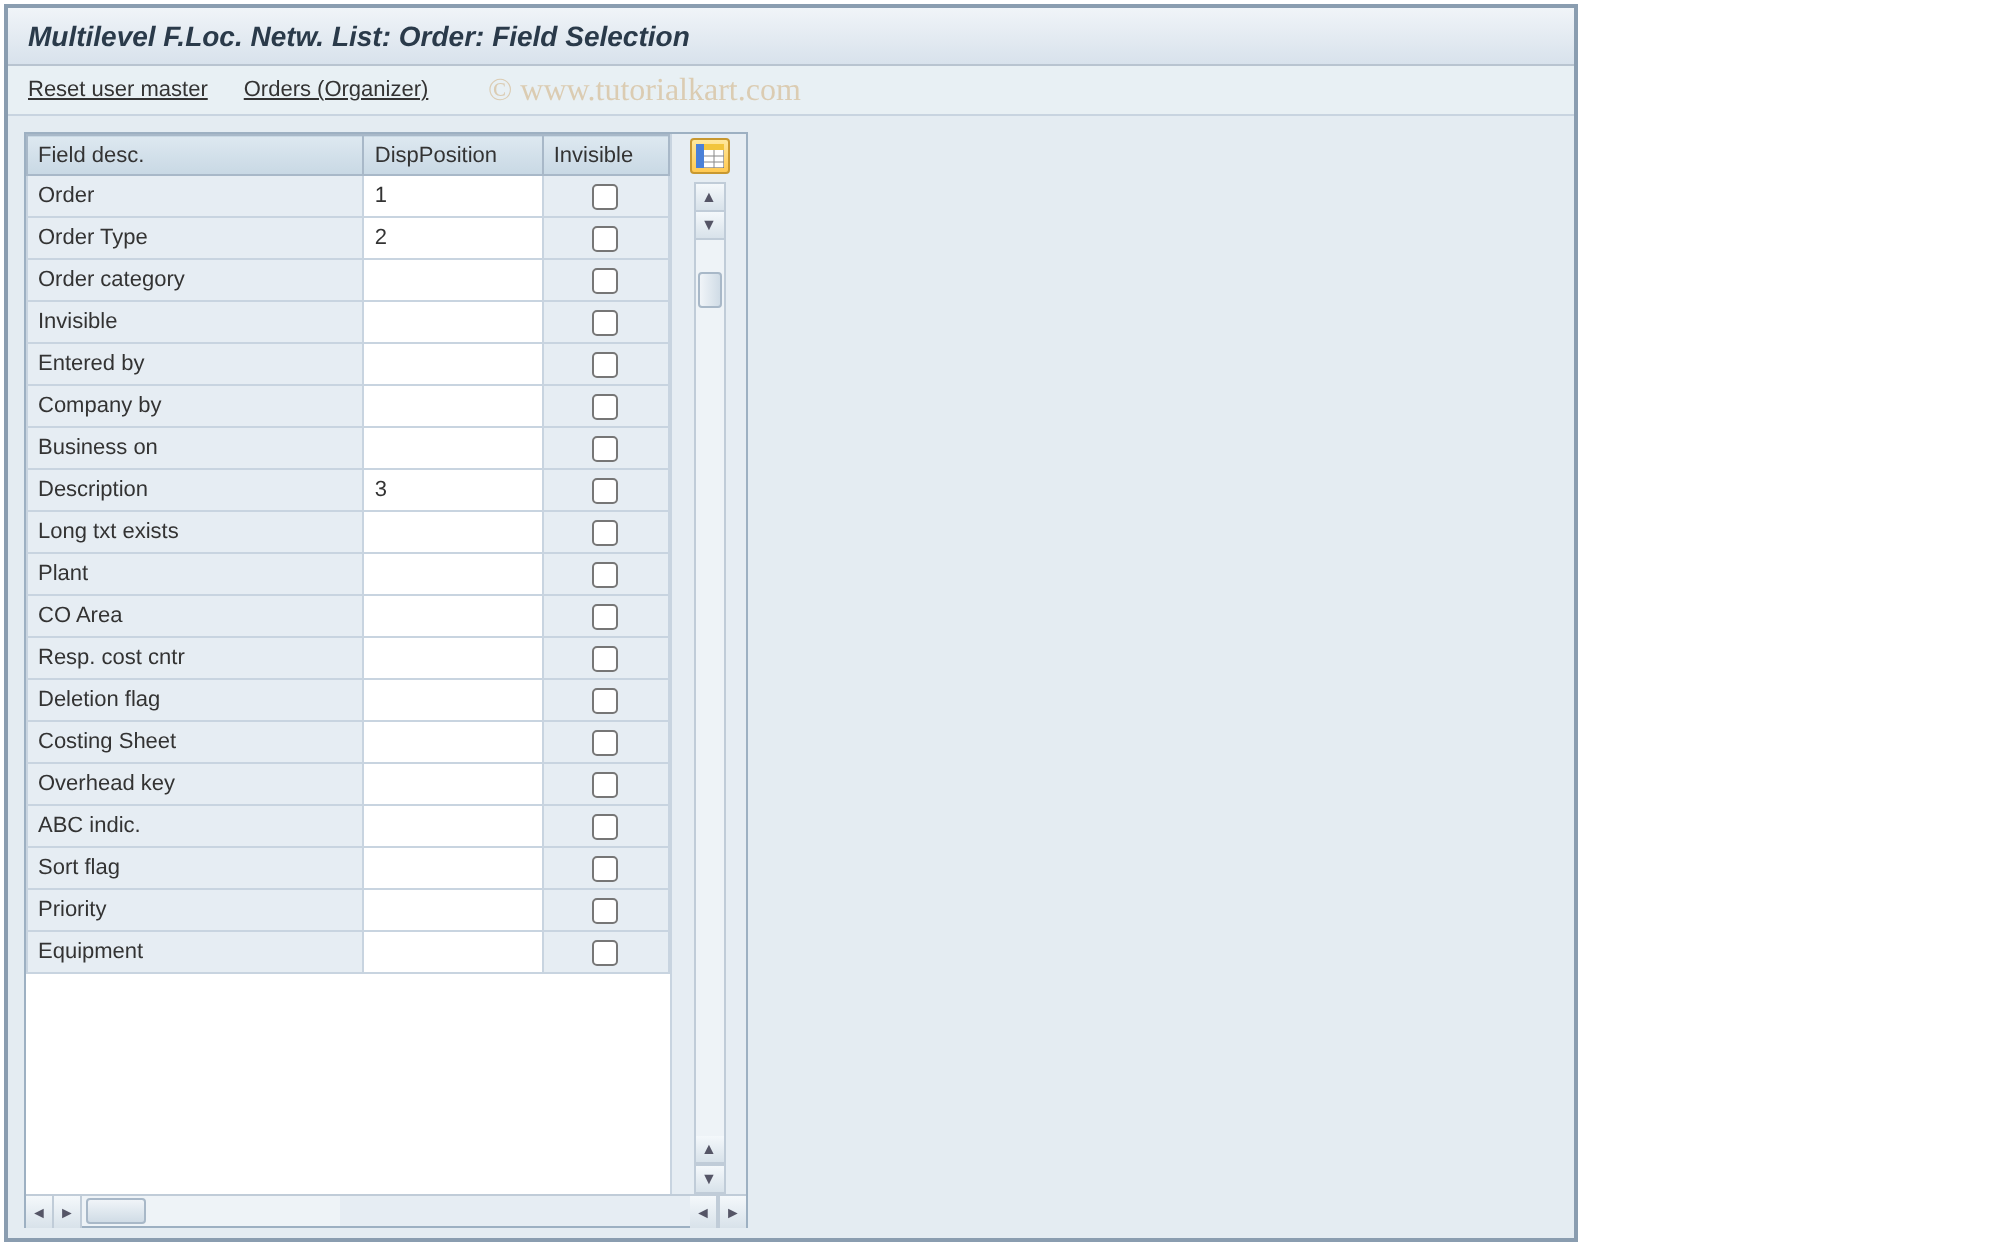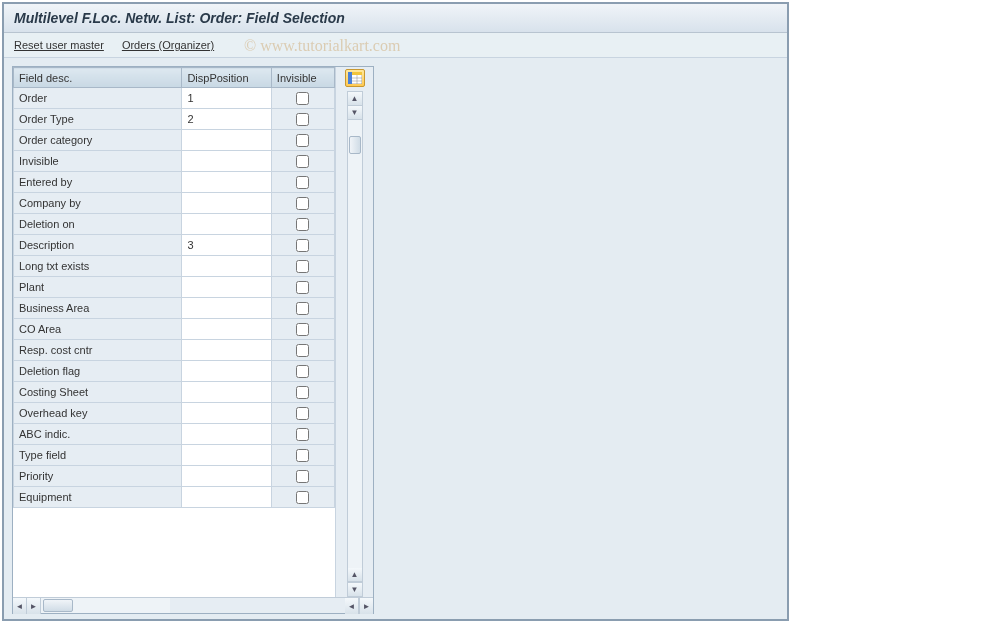--- a/index.html
+++ b/index.html
@@ -254,45 +254,40 @@
                   <td class="col-desc">Entered by</td>
                   <td class="col-pos"></td>
                   <td class="col-inv"><input type="checkbox" style=""></td>
                 </tr>
                 <tr>
                   <td class="col-desc">Company by</td>
                   <td class="col-pos"></td>
                   <td class="col-inv"><input type="checkbox" style=""></td>
                 </tr>
                 <tr>
-                  <td class="col-desc">Deletion on</td>
+                  <td class="col-desc">Business on</td>
                   <td class="col-pos"></td>
                   <td class="col-inv"><input type="checkbox" style=""></td>
                 </tr>
                 <tr>
                   <td class="col-desc">Description</td>
                   <td class="col-pos">3</td>
                   <td class="col-inv"><input type="checkbox" style=""></td>
                 </tr>
                 <tr>
                   <td class="col-desc">Long txt exists</td>
                   <td class="col-pos"></td>
                   <td class="col-inv"><input type="checkbox" style=""></td>
                 </tr>
                 <tr>
                   <td class="col-desc">Plant</td>
                   <td class="col-pos"></td>
                   <td class="col-inv"><input type="checkbox" style=""></td>
                 </tr>
                 <tr>
-                  <td class="col-desc">Business Area</td>
-                  <td class="col-pos"></td>
-                  <td class="col-inv"><input type="checkbox" style=""></td>
-                </tr>
-                <tr>
                   <td class="col-desc">CO Area</td>
                   <td class="col-pos"></td>
                   <td class="col-inv"><input type="checkbox" style=""></td>
                 </tr>
                 <tr>
                   <td class="col-desc">Resp. cost cntr</td>
                   <td class="col-pos"></td>
                   <td class="col-inv"><input type="checkbox" style=""></td>
                 </tr>
                 <tr>
@@ -309,21 +304,21 @@
                   <td class="col-desc">Overhead key</td>
                   <td class="col-pos"></td>
                   <td class="col-inv"><input type="checkbox" style=""></td>
                 </tr>
                 <tr>
                   <td class="col-desc">ABC indic.</td>
                   <td class="col-pos"></td>
                   <td class="col-inv"><input type="checkbox" style=""></td>
                 </tr>
                 <tr>
-                  <td class="col-desc">Type field</td>
+                  <td class="col-desc">Sort flag</td>
                   <td class="col-pos"></td>
                   <td class="col-inv"><input type="checkbox" style=""></td>
                 </tr>
                 <tr>
                   <td class="col-desc">Priority</td>
                   <td class="col-pos"></td>
                   <td class="col-inv"><input type="checkbox" style=""></td>
                 </tr>
                 <tr>
                   <td class="col-desc">Equipment</td>

